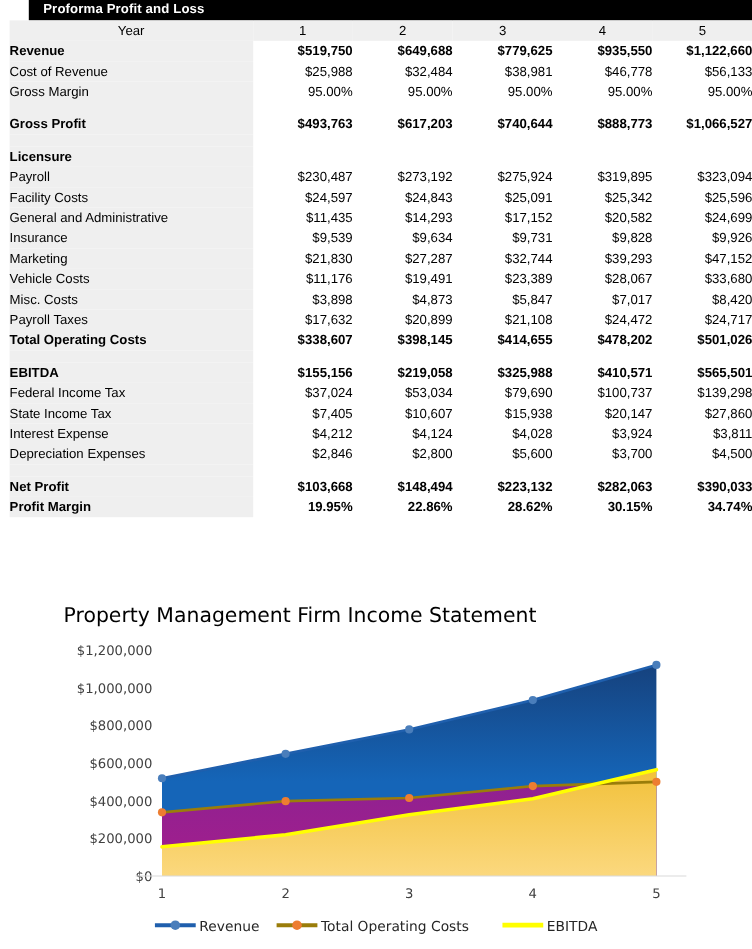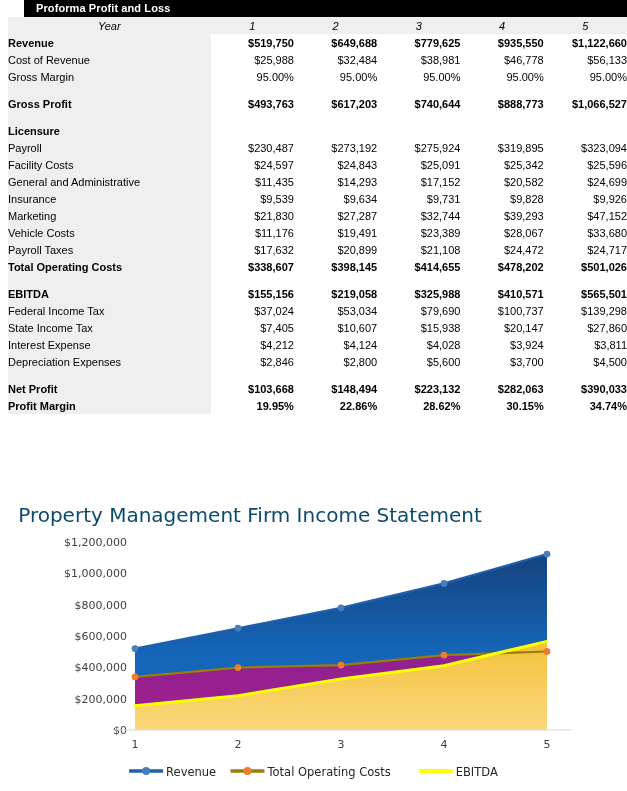--- a/index.html
+++ b/index.html
@@ -61,21 +61,21 @@
   }
   .cell-label.center { text-align: center; padding-left: 0; }
   .cell-val {
     text-align: right;
     padding-right: 10px;
     white-space: nowrap;
   }
   .cell-val.center { text-align: center; padding-right: 0; }
 
   tr.hdr .cell-label,
-  tr.hdr .cell-val { background: #efefef; font-style: italic; }
+  tr.hdr .cell-val { background: #efefef; }
 
   tr.bold .cell-label,
   tr.bold .cell-val { font-weight: bold; }
 
   tr.spacer td { height: 10px; }
   tr.spacer .cell-label { background: #efefef; }
 
   
   #chart {
     position: absolute;
@@ -83,22 +83,22 @@
     top: 495px;
     width: 627px;
     height: 296px;
   }
   .chart-title {
     position: absolute;
     left: 0;
     top: 8px;
     width: 500px;
     text-align: center;
-    font-size: 20px;
-    color: #0c4a6e;
+    font-size: 17px;
+    color: #000000;
     font-family: "DejaVu Sans", sans-serif;
     font-weight: normal;
   }
   .chart-svg {
     position: absolute;
     left: 0;
     top: 0;
   }
   .ax-label {
     font-family: "DejaVu Sans", sans-serif;
@@ -230,20 +230,28 @@
           <td class="cell-val">$39,293</td>
           <td class="cell-val">$47,152</td>
         </tr>
         <tr class="row">
           <td class="cell-label">Vehicle Costs</td>
           <td class="cell-val">$11,176</td>
           <td class="cell-val">$19,491</td>
           <td class="cell-val">$23,389</td>
           <td class="cell-val">$28,067</td>
           <td class="cell-val">$33,680</td>
+        </tr>
+        <tr class="row">
+          <td class="cell-label">Misc. Costs</td>
+          <td class="cell-val">$3,898</td>
+          <td class="cell-val">$4,873</td>
+          <td class="cell-val">$5,847</td>
+          <td class="cell-val">$7,017</td>
+          <td class="cell-val">$8,420</td>
         </tr>
         <tr class="row">
           <td class="cell-label">Payroll Taxes</td>
           <td class="cell-val">$17,632</td>
           <td class="cell-val">$20,899</td>
           <td class="cell-val">$21,108</td>
           <td class="cell-val">$24,472</td>
           <td class="cell-val">$24,717</td>
         </tr>
         <tr class="row bold">

